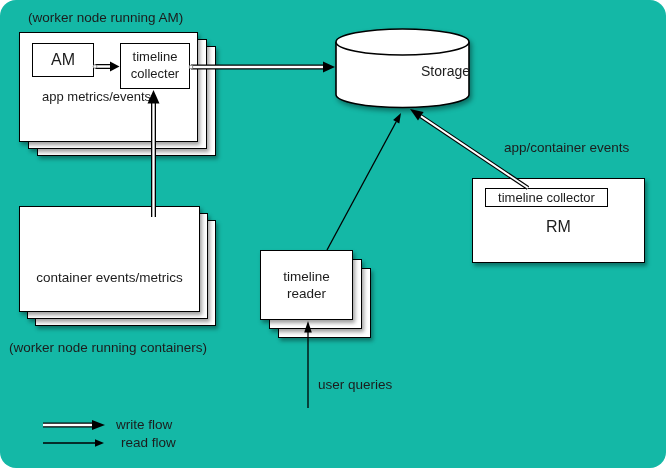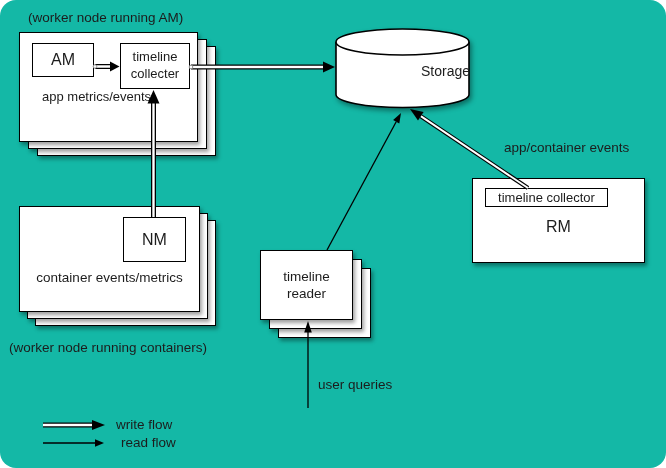--- a/index.html
+++ b/index.html
@@ -64,21 +64,20 @@
   <div class="stack-layer" style="left:28px; top:39px; width:179px; height:110px;"></div>
   <div class="stack-layer" style="left:19px; top:32px; width:179px; height:110px;"></div>
   <div class="inner-box big-txt" style="left:32px; top:43px; width:62px; height:34px;">AM</div>
   <div class="inner-box two-line" style="left:120px; top:43px; width:70px; height:46px; font-size:13px;">timeline
 collecter</div>
   <div class="lbl" style="left:27px; top:89px; font-size:13px;margin-left:15px;">app metrics/events</div>
 
   <div class="stack-layer" style="left:35px; top:220px; width:181px; height:106px;"></div>
   <div class="stack-layer" style="left:27px; top:213px; width:181px; height:106px;"></div>
   <div class="stack-layer" style="left:19px; top:206px; width:181px; height:106px;"></div>
-  <div class="inner-box big-txt" style="left:123px; top:217px; width:63px; height:45px;">NM</div>
   <div class="lbl" style="left:9px; top:340px;">(worker node running containers)</div>
   <div class="lbl" style="left:19px; top:270px; width:181px; text-align:center; white-space:nowrap;">container events/metrics</div>
 
   <svg id="cylinder-svg" class="svg-layer" viewBox="0 0 666 468">
     <path d="M336,42 L336,94.5 A66.5 13 0 0 0 469,94.5 L469,42" fill="#ffffff" stroke="#000000" stroke-width="1.6"></path>
     <ellipse cx="402.5" cy="42" rx="66.5" ry="13" fill="#ffffff" stroke="#000000" stroke-width="1.6"></ellipse>
   </svg>
   <div class="lbl" style="left:335px; top:63px; width:135px; text-align:right; font-size:14px;">Storage</div>
 
   <div class="lbl" style="left:504px; top:140px;">app/container events</div>

